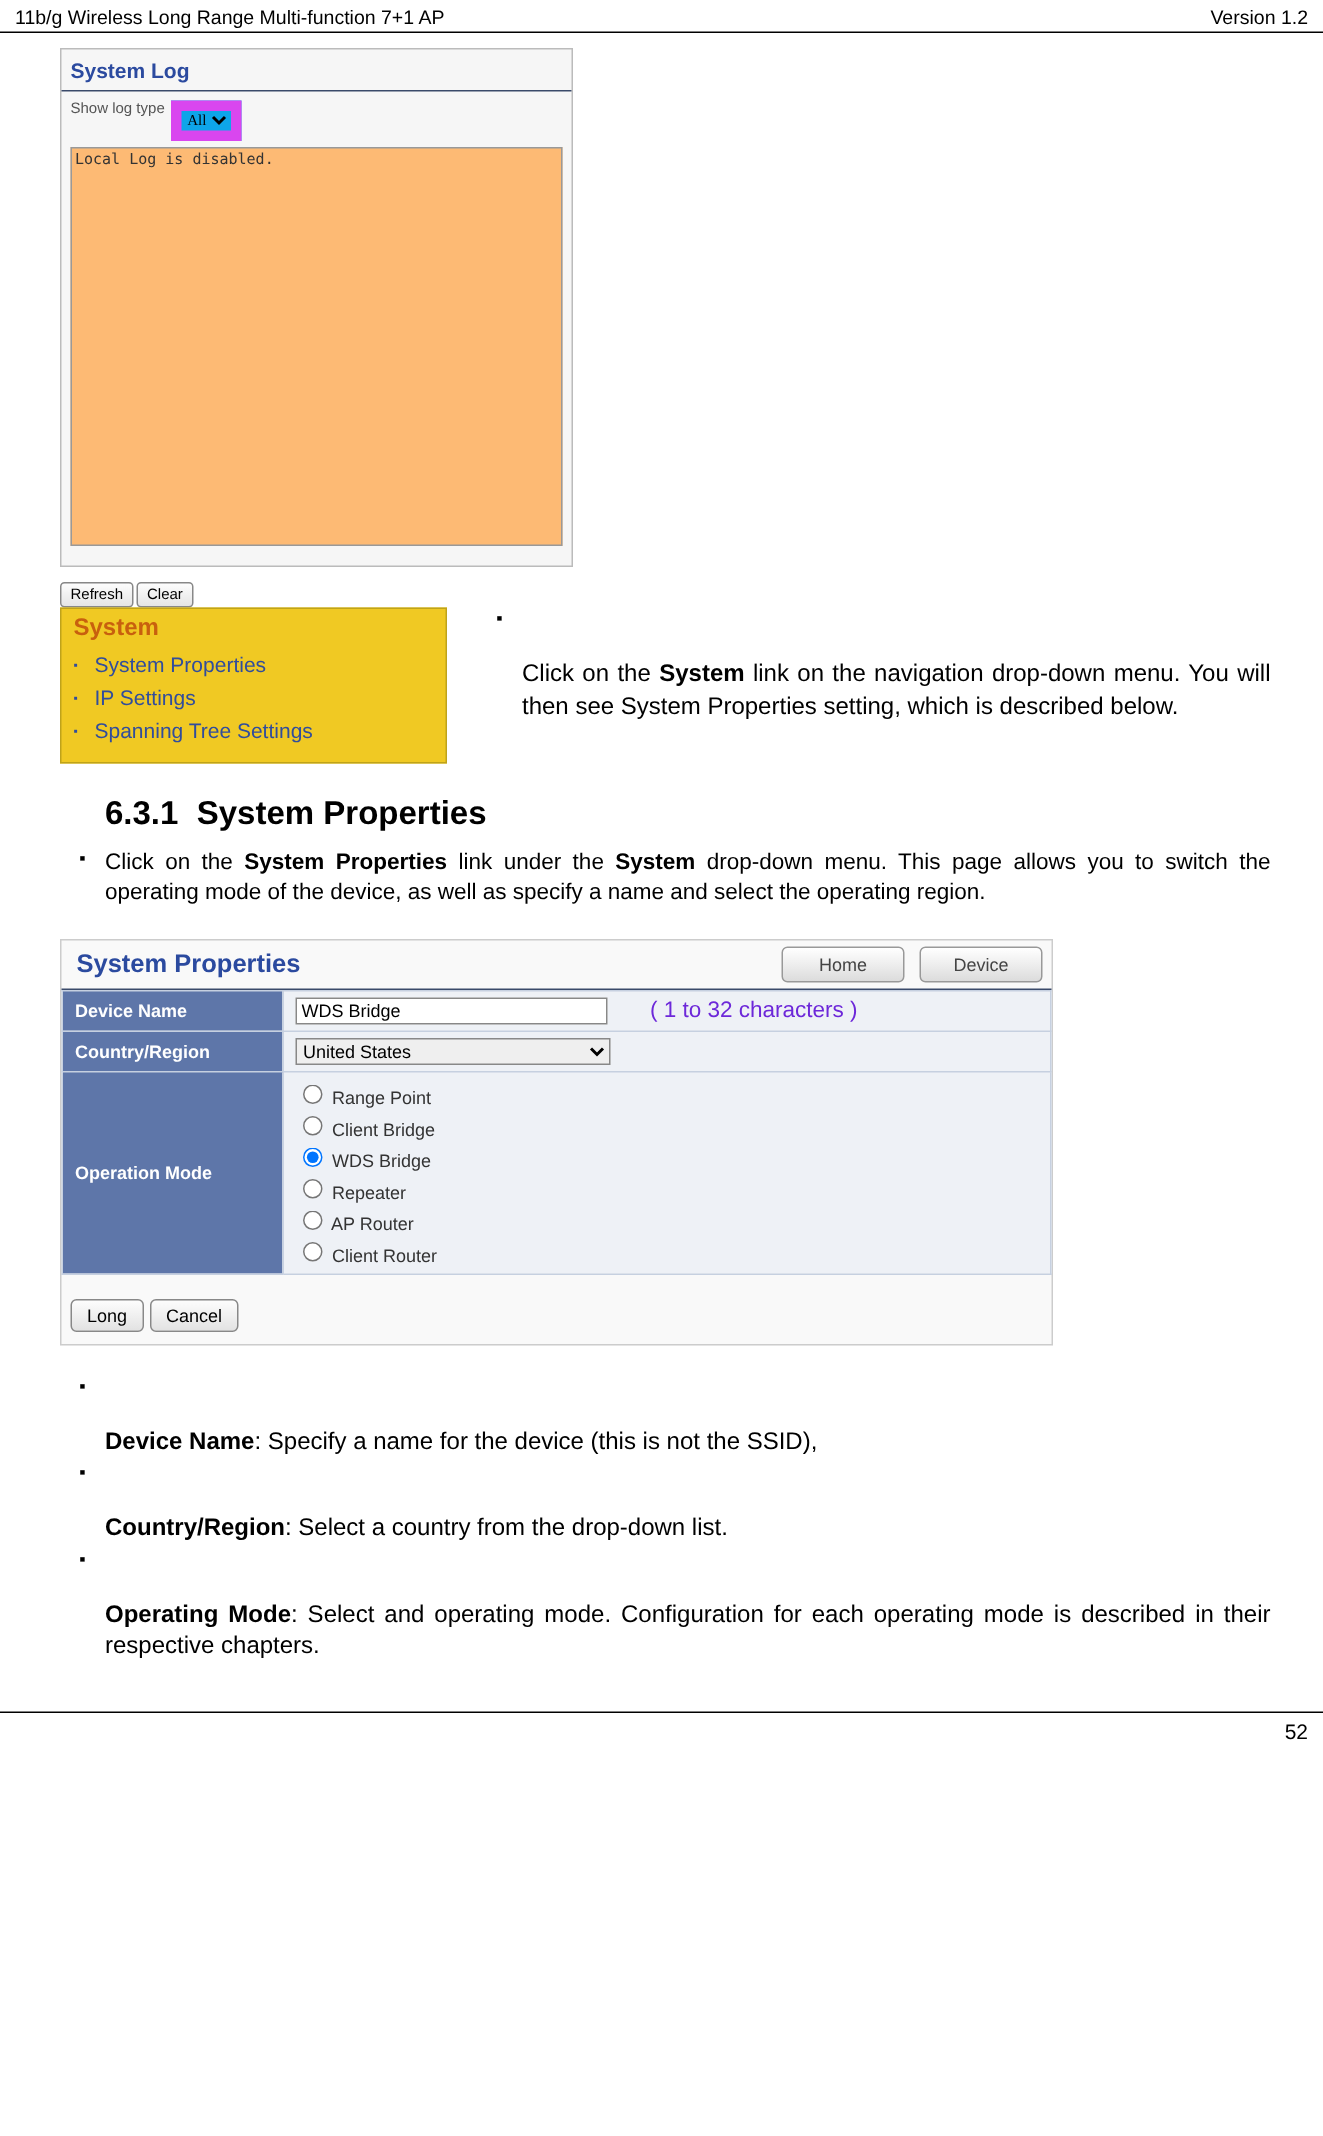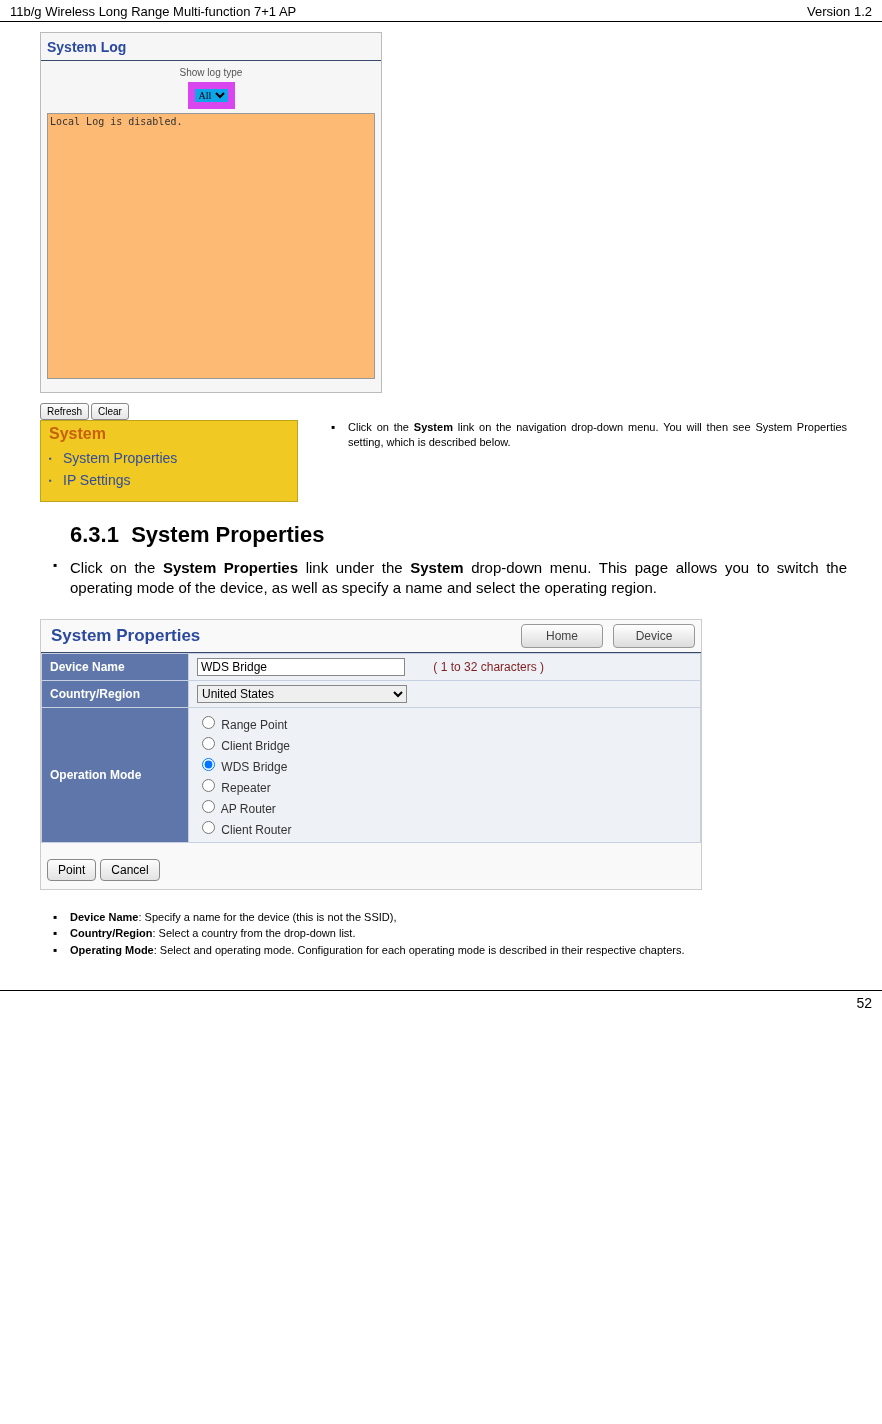--- a/index.html
+++ b/index.html
@@ -40,23 +40,22 @@
   .syslog-hr {
     border: none;
     border-top: 1px solid #3a4a6a;
     margin: 2px 0;
   }
   .syslog-show {
     padding: 4px 6px;
     font-size: 10px;
     color: #555;
     display: flex;
-    align-items: center;
+    align-items: flex-start;
     gap: 4px;
-    flex-direction: column;
   }
   .syslog-show .sel {
     border: 7px solid #d946ef;
     background: #0ea5e9;
     font-size: 10px;
     font-family: Liberation Serif, serif;
   }
   .syslog-textarea-wrap {
     padding: 0 6px 10px 6px;
   }
@@ -141,23 +140,24 @@
     align-items: flex-start;
     margin-bottom: 4px;
   }
   .bullet-row .bull {
     width: 30px;
     text-align: center;
     font-size: 12px;
   }
   .bullet-row .text {
     flex: 1;
-    font-size: 11px;
+    font-size: 16px;
     line-height: 1.35;
     text-align: justify;
+    margin-top: 34px;
   }
   .para-block {
     display: flex;
     align-items: flex-start;
     margin: 8px 0 20px 0;
   }
   .para-block .bull { width: 30px; text-align:center; font-size:12px;}
   .para-block .text { flex:1; font-size:15px; line-height:1.35; text-align:justify;}
   
   .sysprops {
@@ -223,21 +223,21 @@
     border: 1px solid #888;
     font-size: 12px;
     padding: 1px 3px;
     background:#fff;
   }
   .form-table select {
     width: 210px;
     font-size: 12px;
     border:1px solid #888;
   }
-  .note-chars { color:#7f1d1d; font-size:12px; margin-left:25px;}
+  .note-chars { color:#6d28d9; font-size:15px; margin-left:25px;}
   .radio-list label {
     display: block;
     font-size: 12px;
     color: #333;
     padding: 1px 0;
   }
   .apply-row {
     padding: 16px 0 0 6px;
     display:flex;
     gap:4px;
@@ -289,20 +289,21 @@
     <button>Clear</button>
   </div>
 
 
   <div class="system-row">
     <div class="system-menu">
       <div class="title">System</div>
       <ul>
         <li>System Properties</li>
         <li>IP Settings</li>
+        <li>Spanning Tree Settings</li>
       </ul>
     </div>
     <div class="right-text">
       <div class="bullet-row">
         <div class="bull">▪</div>
         <div class="text">
           <span>Click on the </span><b>System</b><span> link on the navigation drop-down menu. You will then see System Properties setting, which is described below.</span>
         </div>
       </div>
     </div>
@@ -354,21 +355,21 @@
             <label><input type="radio" name="om" checked="" style=""> <span>WDS Bridge</span></label>
             <label><input type="radio" name="om" style=""> <span>Repeater</span></label>
             <label><input type="radio" name="om" style=""> <span>AP Router</span></label>
             <label><input type="radio" name="om" style=""> <span>Client Router</span></label>
           </div>
         </td>
       </tr>
     </tbody>
       </table>
     <div class="apply-row">
-      <button>Point</button>
+      <button>Long</button>
       <button>Cancel</button>
     </div>
   </div>
 
   <div class="defs">
     <div class="bullet-row">
       <div class="bull">▪</div>
       <div class="text"><b>Device Name</b><span>: Specify a name for the device (this is not the SSID),</span></div>
     </div>
     <div class="bullet-row">

